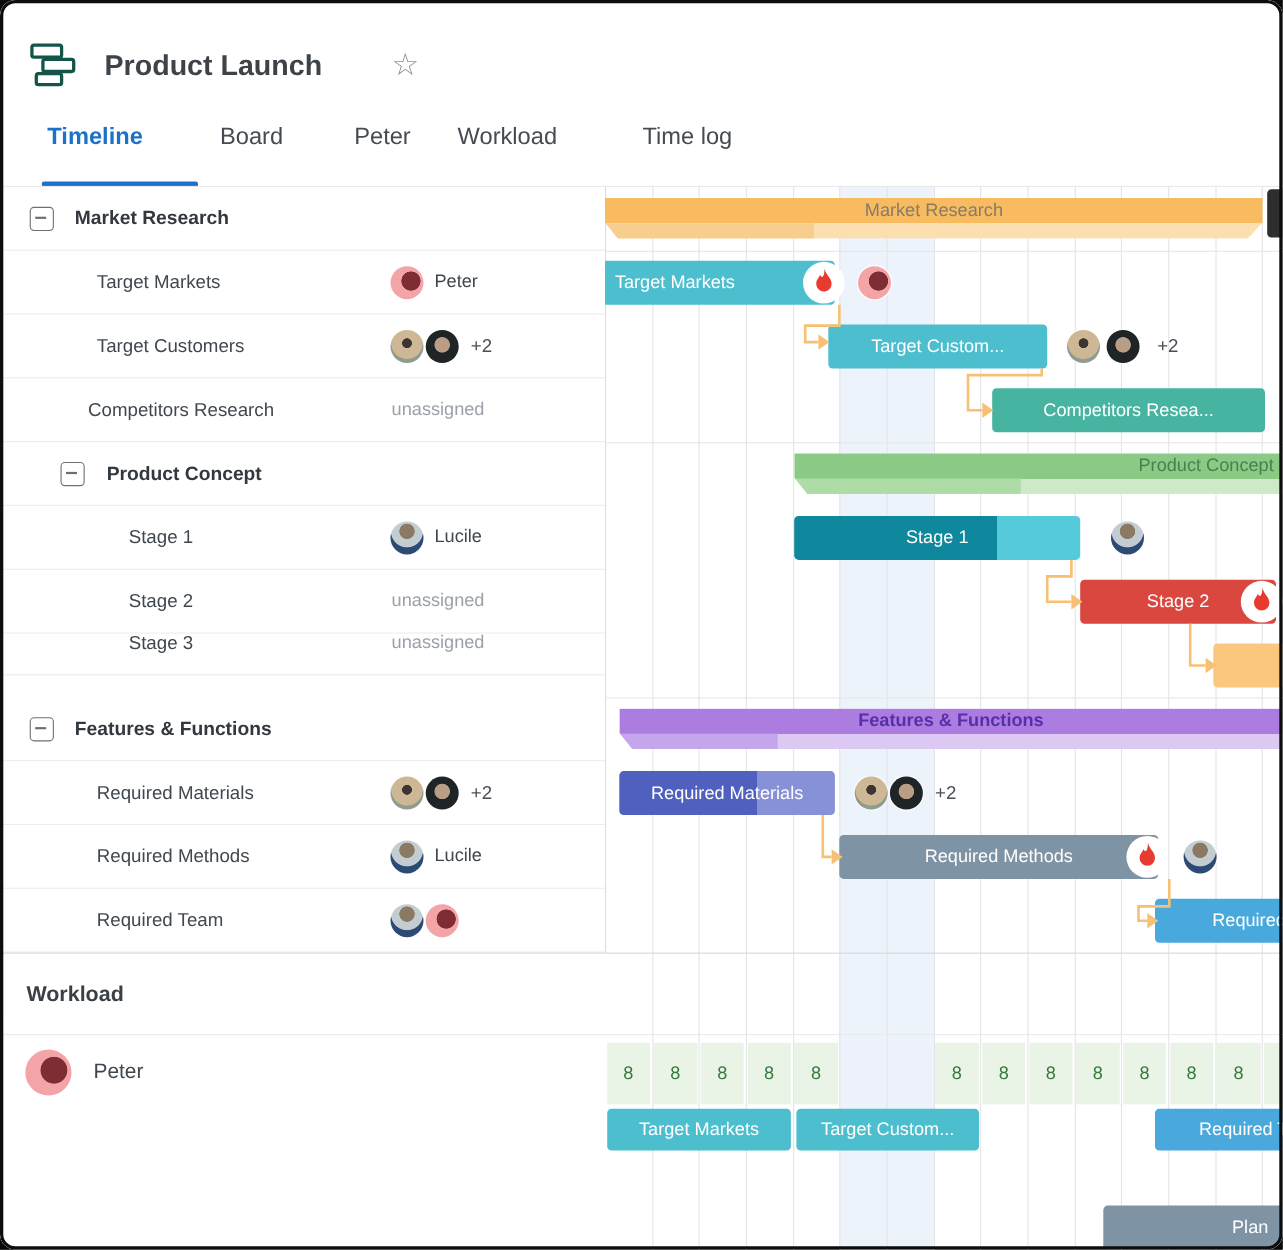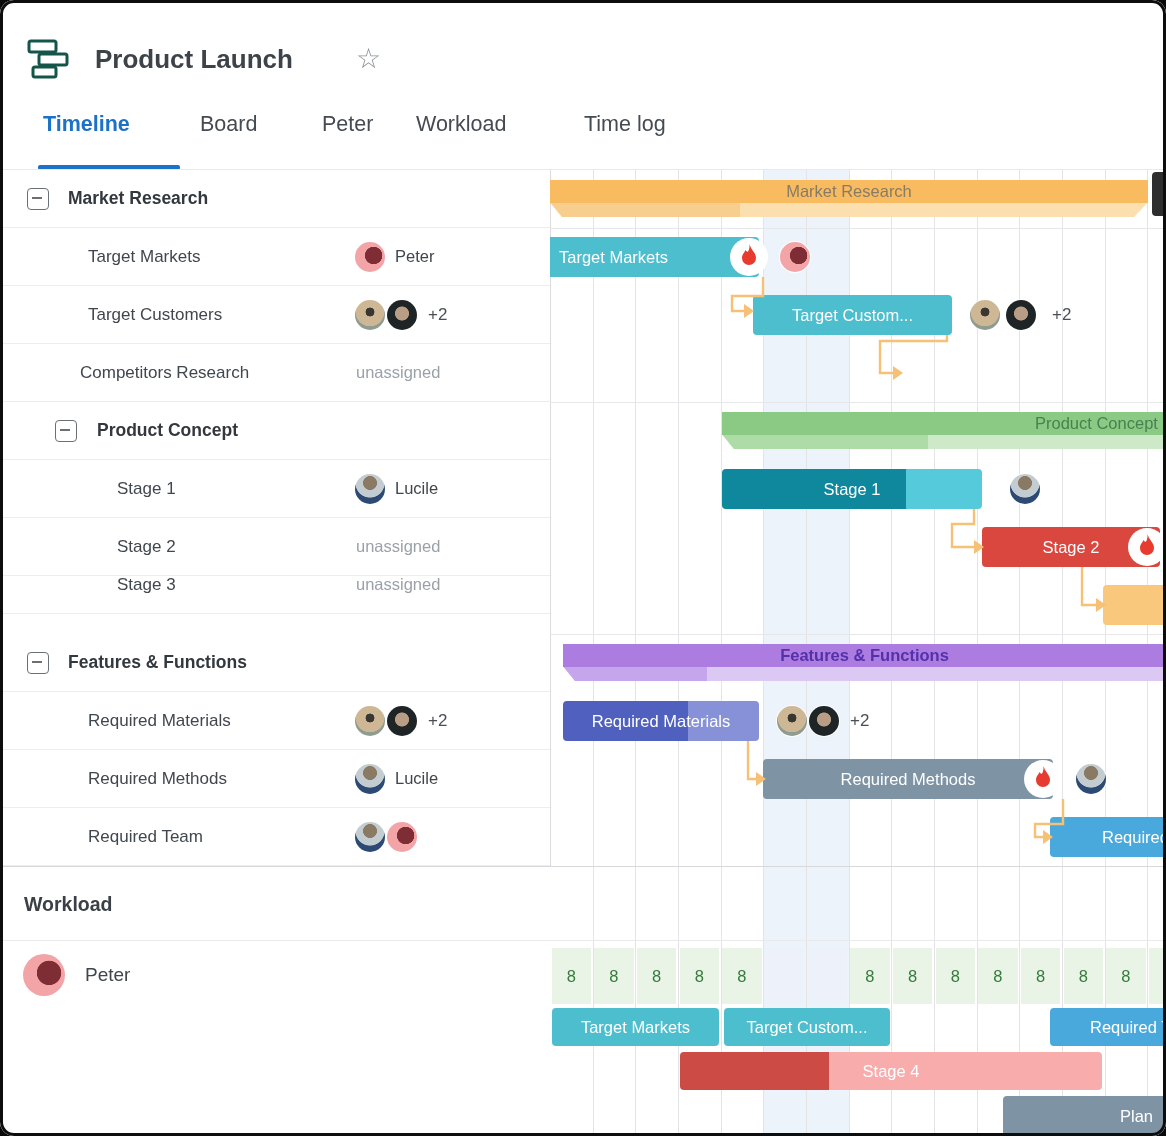--- a/index.html
+++ b/index.html
@@ -215,20 +215,21 @@
   </div>
   <div class="av gav" style="left:780px;top:242px;">
       <div class="av peter" style="left:0;top:0;"></div>
     </div>
 
   <div class="bar" style="left:753px;top:295px;width:199px;background:#4cbece;">Target Custom...</div>
   <div class="av gav marc" style="left:970px;top:300px;"></div>
   <div class="av gav dan" style="left:1006px;top:300px;"></div>
   <div class="abs plus2" style="left:1052px;top:305px;z-index:6;">+2</div>
 
+  <div class="bar" style="left:902px;top:353px;width:248px;background:#47b4a1;">Competitors Resea...</div>
 
   <div class="bar" style="left:722px;top:469px;width:260px;background:linear-gradient(90deg,#0f879d 0 184px,#54cadb 184px);">Stage 1</div>
   <div class="av gav lucile" style="left:1010px;top:474px;"></div>
 
   <div class="bar" style="left:982px;top:527px;width:178px;background:#d9473f;">Stage 2</div>
   <div class="fire" style="left:1128px;top:528px;">
     <svg width="24" height="28" viewBox="0 0 24 28">
         <path fill="#e63b2e" d="M12.5 1 C13.8 7 19 9.5 19 15 A7 7 0 0 1 5 15 C5 11.2 7.6 9.8 8.4 7 C9.6 8.6 10.4 9.3 11.2 8.2 C12 7 12.7 4.5 12.5 1 Z"></path>
       </svg>
   </div>
@@ -271,17 +272,16 @@
       <div class="wcell" style="left: 978.17px; width: 39.5px; background: rgb(233, 244, 230);">8</div>
       <div class="wcell" style="left: 1020.84px; width: 39.5px; background: rgb(233, 244, 230);">8</div>
       <div class="wcell" style="left: 1063.5px; width: 39.5px; background: rgb(233, 244, 230);">8</div>
       <div class="wcell" style="left: 1106.17px; width: 39.5px; background: rgb(233, 244, 230);">8</div>
       <div class="wcell" style="left: 1148.84px; width: 15.162px; background: rgb(233, 244, 230);"></div>
     </div>
 
   <div class="wbar" style="left:552px;top:1008px;width:167px;background:#4cbece;">Target Markets</div>
   <div class="wbar" style="left:724px;top:1008px;width:166px;background:#4cbece;">Target Custom...</div>
   <div class="wbar" style="left:1050px;top:1008px;width:116px;background:#4aa9dc;border-radius:4px 0 0 4px;text-align:left;padding-left:40px;">Required Team</div>
-  <div class="wbar" style="left:680px;top:1052px;width:422px;background:linear-gradient(90deg,#cc4b44 0 149px,#f9acac 149px);">Stage 4</div>
   <div class="wbar" style="left:1003px;top:1096px;width:163px;height:40px;line-height:40px;background:#7e93a4;border-radius:4px 0 0 4px;text-align:left;padding-left:117px;">Plan</div>
 
   <div class="frame"></div>
 </div>
 
 </body></html>

